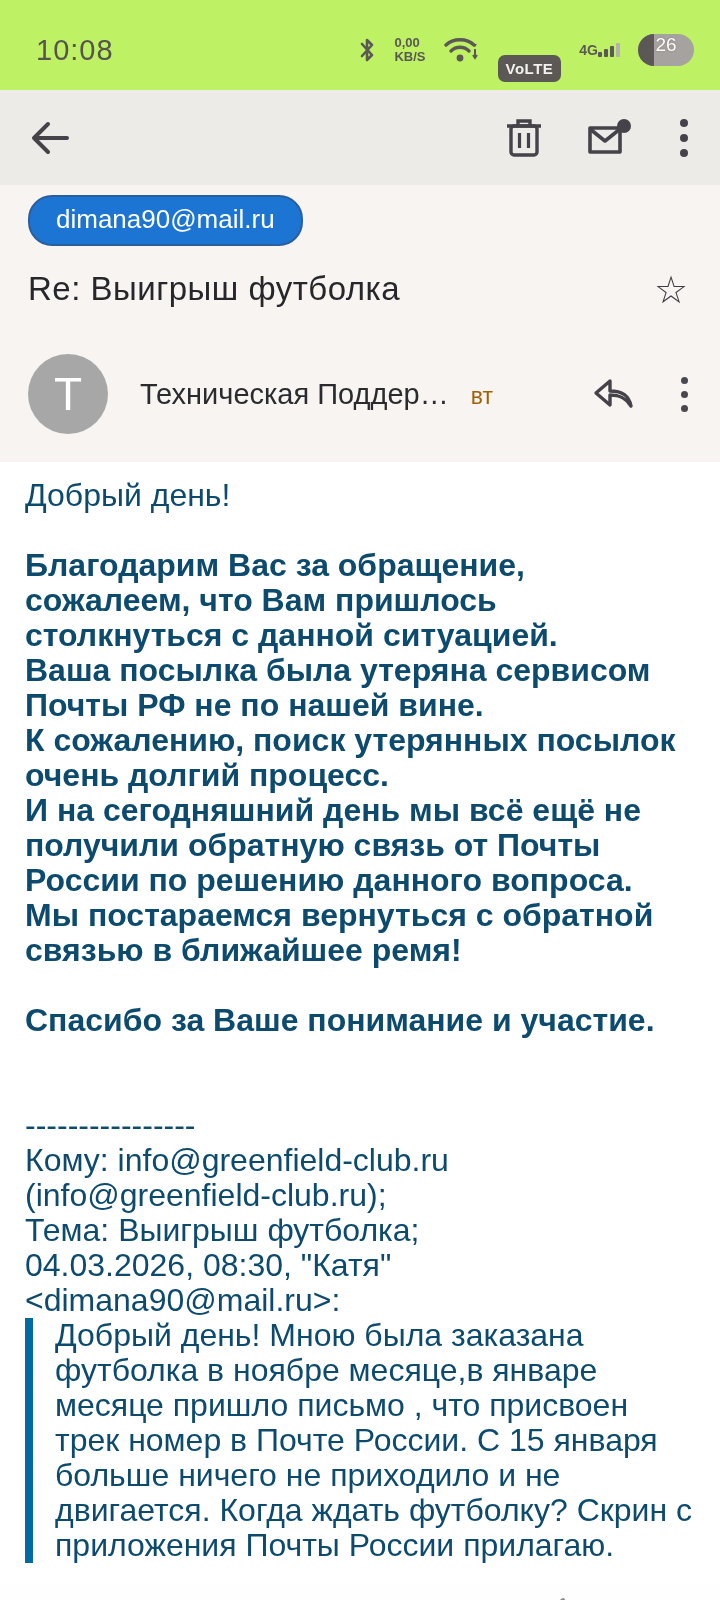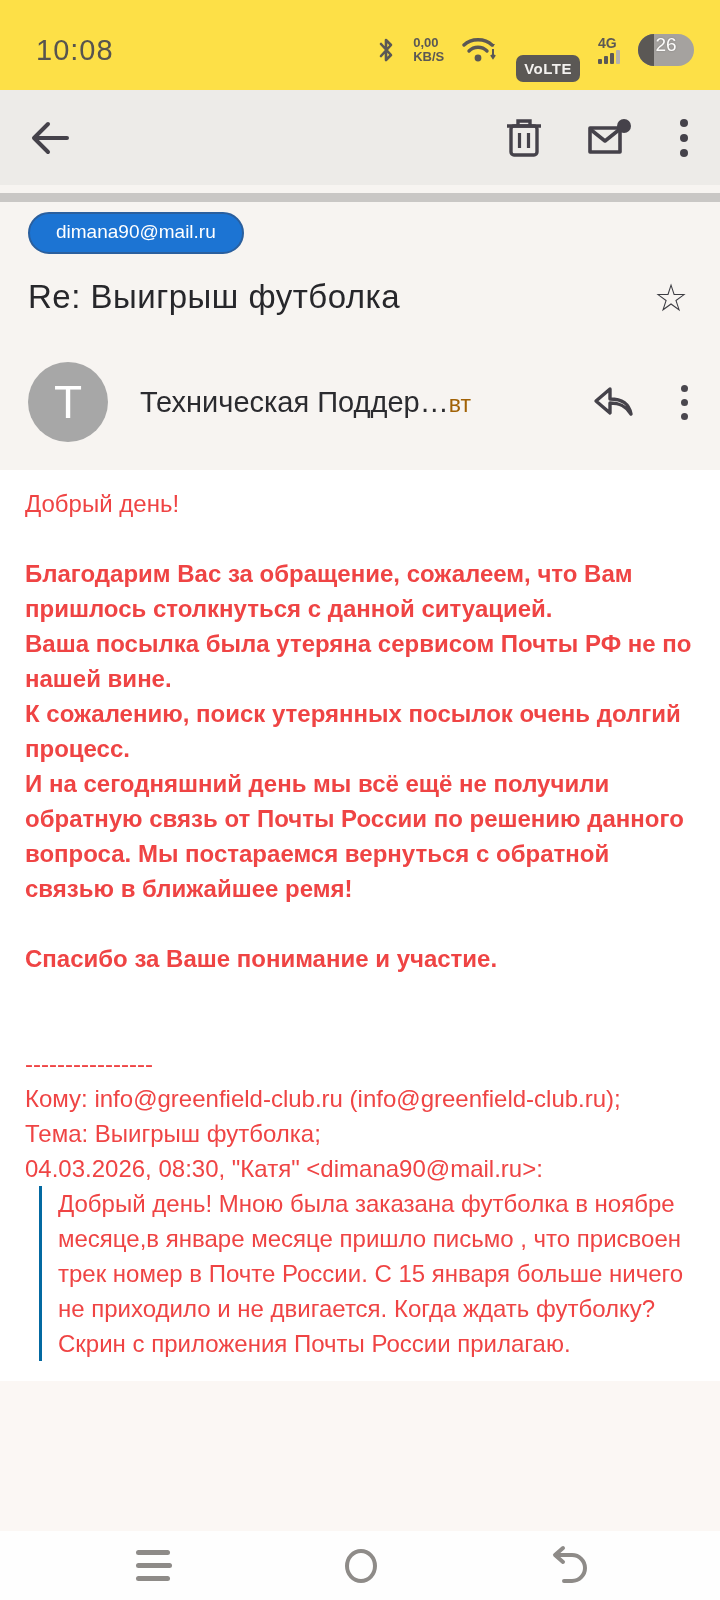--- a/index.html
+++ b/index.html
@@ -5,32 +5,32 @@
   * { margin:0; padding:0; box-sizing:border-box; }
   html,body { width:720px; height:1600px; overflow:hidden; }
   body {
     font-family:"Liberation Sans","DejaVu Sans",sans-serif;
     background:#f7f4f1;
     display:flex; flex-direction:column;
   }
 
   
   .status-bar {
-    height:90px; background:#fde047; flex:0 0 auto;
+    height:90px; background:#bef264; flex:0 0 auto;
     display:flex; align-items:center; justify-content:space-between;
     padding:10px 26px 0 36px; color:#57544f;
   }
   .sb-time { font-size:29px; letter-spacing:1px; }
   .sb-right { display:flex; align-items:center; gap:18px; }
   .sb-speed { font-size:13px; line-height:14px; text-align:left; font-weight:bold; color:#5b5855; }
   .volte-badge {
     background:#5b5855; color:#f3f1ef; font-size:15px; font-weight:bold;
     border-radius:7px; padding:5px 8px; letter-spacing:0.5px;margin-top:36px;
   }
-  .net-4g { display:flex; flex-direction:column; align-items:flex-start; }
+  .net-4g { display:flex; flex-direction:row; align-items:flex-end; }
   .net-4g .g-label { font-size:14px; font-weight:bold; color:#5b5855; line-height:13px; }
   .sig-bars { display:flex; align-items:flex-end; gap:2px; height:14px; }
   .sig-bars i { display:block; width:4px; background:#5b5855; border-radius:1px; }
   .sig-bars i:nth-child(1){height:5px;} .sig-bars i:nth-child(2){height:8px;}
   .sig-bars i:nth-child(3){height:11px;} .sig-bars i:nth-child(4){height:14px; background:#b4b1ae;}
   .battery {
     position:relative; width:56px; height:32px; border-radius:16px;
     background:#a5a29f; overflow:hidden; display:flex; justify-content:center;
   }
   .battery .fill { position:absolute; left:0; top:0; bottom:0; width:16px; background:#5b5855; }
@@ -44,51 +44,51 @@
   }
   .tb-right { display:flex; align-items:center; gap:44px; }
   .icon-btn { background:none; border:none; cursor:pointer; display:flex; align-items:center; justify-content:center; }
   .divider-gap { height:8px; background:#f7f4f1; }
   .divider-bar { height:9px; background:#c9c7c5; }
 
   
   .email-header { background:#f7f4f1; padding:10px 28px 28px 28px; }
   .chip {
     display:inline-block; background:#1c74d3; border:2px solid #2a5f9e;
-    color:#fff; font-size:19px; border-radius:24px; padding:7px 26px 9px 26px; cursor:pointer;
+    color:#fff; font-size:26px; border-radius:24px; padding:7px 26px 9px 26px; cursor:pointer;
   }
   .subject-row { display:flex; align-items:flex-start; justify-content:space-between; margin-top:24px; }
   .subject { font-size:33px; color:#27272b; letter-spacing:0.5px; }
   .star { font-size:38px; color:#3c3c42; line-height:40px; background:none; border:none; cursor:pointer; padding:0 4px; }
   .sender-row { display:flex; align-items:center; margin-top:44px; }
   .avatar {
     width:80px; height:80px; border-radius:50%; background:#a7a7a7; flex:0 0 auto;
     display:flex; align-items:center; justify-content:center;
     color:#fff; font-size:46px; cursor:pointer;
   }
   .sender-info { margin-left:32px; flex:1 1 auto; min-width:0; }
-  .sender-line1 { display:flex; align-items:baseline; }
+  .sender-line1 { display:flex; align-items:baseline; gap:22px; }
   .sender-name { font-size:29px; color:#2b2b2f; white-space:nowrap; }
   .sender-date { font-size:23px; color:#a16207; }
   .sender-to { font-size:27px; color:#16589e; margin-top:10px; cursor:pointer; }
   .sender-actions { display:flex; align-items:center; gap:42px; margin-left:10px; }
   .vdots { display:flex; flex-direction:column; gap:7px; padding:4px; }
   .vdots i { width:8px; height:8px; border-radius:50%; background:#45424a; display:block; }
   .vdots.small i { width:7px; height:7px; background:#4a474e; }
 
   
   .email-body {
     background:#ffffff; padding:16px 25px 20px 25px;
-    font-size:24px; line-height:35px; color:#ef4444;
+    font-size:32px; line-height:35px; color:#0c4a6e;
   }
   .para { margin:0; }
   .mt-blank { margin-top:35px;font-weight:bold; }
   .mt-blank2 { margin-top:70px; }
   .quote-block {
-    border-left:3px solid #0369a1; padding-left:16px; margin-left:14px;
+    border-left:8px solid #0369a1; padding-left:22px; 
   }
 
   .bottom-space { background:#fbf7f4; flex:1 1 auto; }
 
   
   .nav-bar {
     height:69px; background:#fefefe; flex:0 0 auto;
     display:flex; align-items:center; justify-content:space-between;
     padding:0 128px 0 130px;
   }

